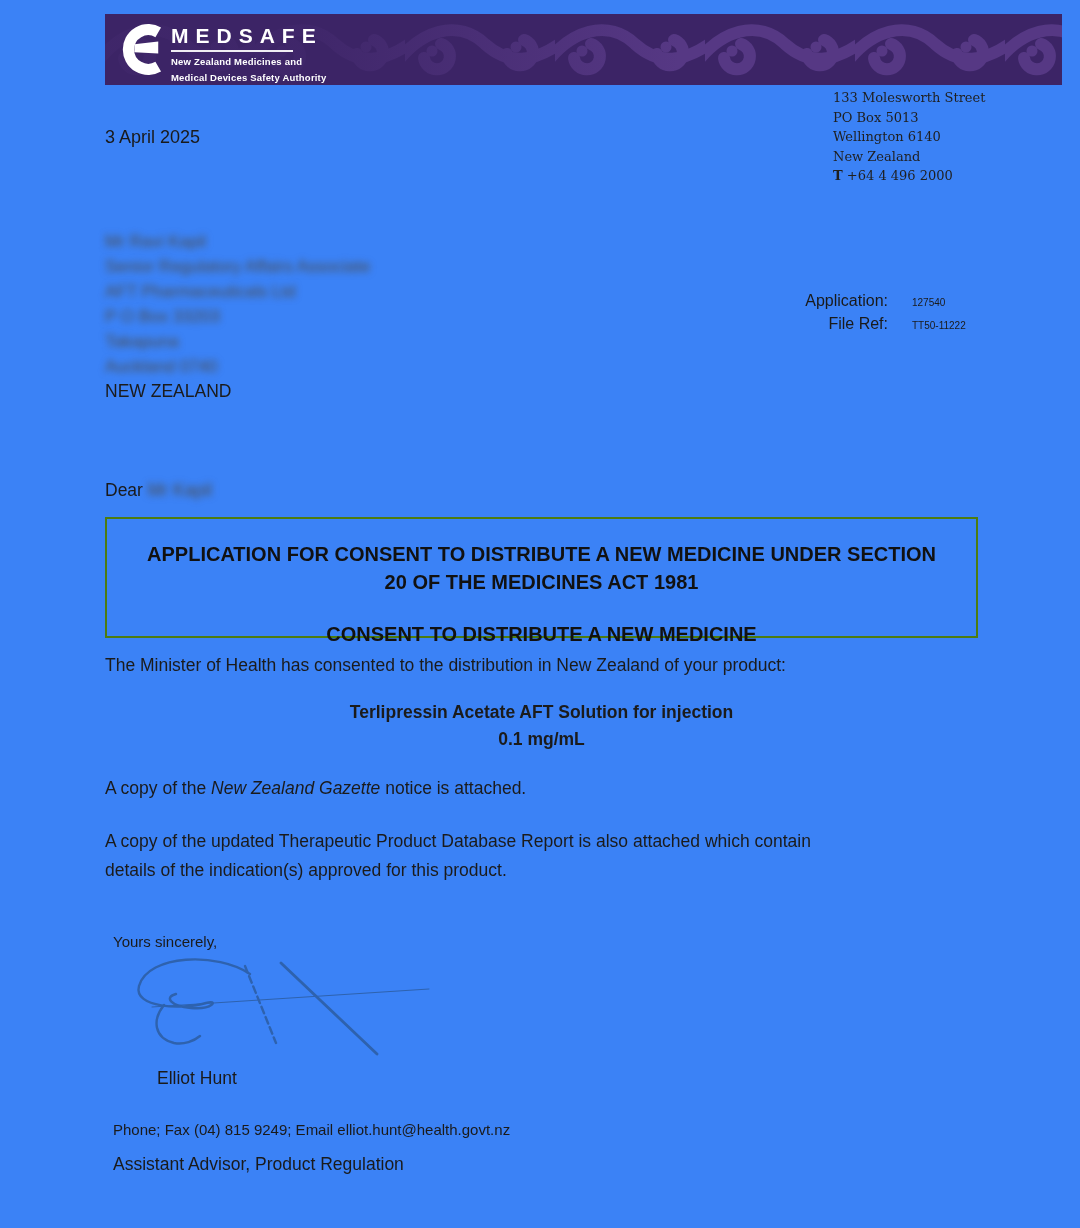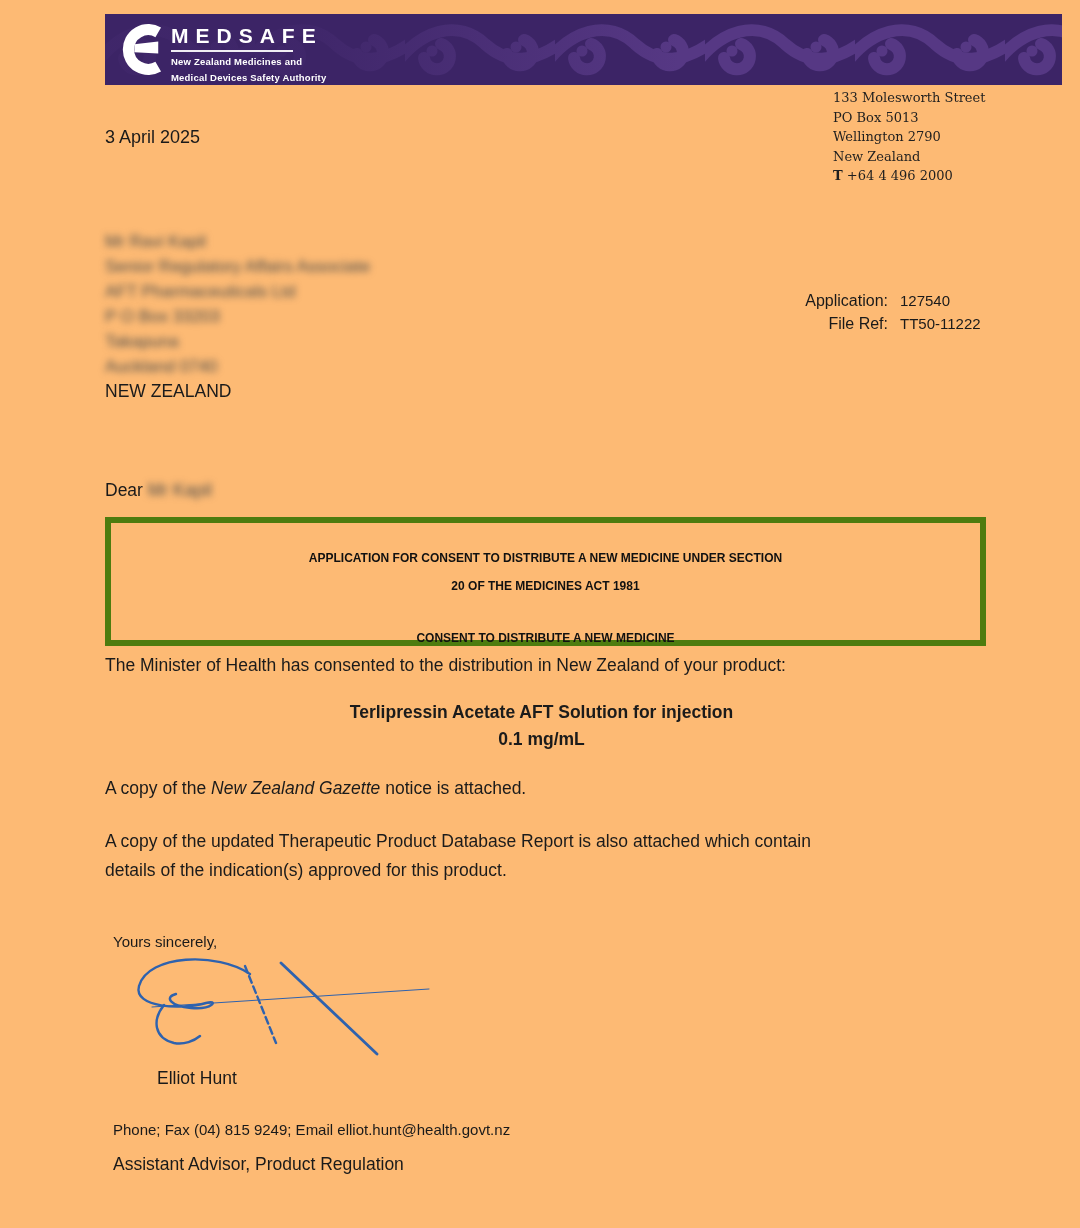--- a/index.html
+++ b/index.html
@@ -3,21 +3,21 @@
 <meta charset="utf-8">
 <style>
   :root{
     --banner-bg:#3c2466;
     --pat:#5c3d8c;
     --sig:#2e62ae;
     --ink:#1a1a1a;
   }
   html,body{margin:0;padding:0;background:#ffffff;}
   .page{
-    position:relative;width:1080px;height:1228px;background:#fdba74;
+    position:relative;width:1080px;height:1228px;background:#3b82f6;
     font-family:"Liberation Sans",sans-serif;color:var(--ink);overflow:hidden;
   }
   .abs{position:absolute;}
 
   
   .banner{left:105px;top:14px;width:957px;height:71px;overflow:hidden;background:var(--banner-bg);}
   .banner svg.patsvg{position:absolute;left:0;top:0;width:100%;height:100%;display:block;}
   .koru-stroke{stroke:var(--pat);}
   .koru-fill{fill:var(--pat);}
   .banner-fade{position:absolute;left:0;top:0;width:60%;height:100%;
@@ -35,26 +35,26 @@
 
   
   .date{left:105px;top:127px;font-size:18px;}
   .recipient{left:105px;top:229px;font-size:17px;line-height:25px;color:#1b1b1b;}
   .redacted{color:#4c4c4c;filter:blur(3.6px);}
   .country{font-size:17.5px;color:#1b1b1b;}
 
   .refblock{left:786px;top:292px;font-size:16px;}
   .refrow{display:flex;height:23px;align-items:baseline;}
   .reflbl{width:102px;text-align:right;}
-  .refval{margin-left:12px;font-size:15px;}
+  .refval{margin-left:24px;font-size:10px;}
 
   .dear{left:105px;top:480px;font-size:17.5px;}
 
-  .titlebox{left:105px;top:517px;width:869px;height:117px;border:6px solid #4d7c0f;
-    text-align:center;font-weight:bold;font-size:12px;color:#111;}
+  .titlebox{left:105px;top:517px;width:869px;height:117px;border:2px solid #4d7c0f;
+    text-align:center;font-weight:bold;font-size:20px;color:#111;}
   .titlebox .t1{margin-top:21px;line-height:28px;}
   .titlebox .t2{line-height:28px;}
   .titlebox .t3{margin-top:24px;line-height:28px;}
 
   .para{font-size:17.5px;color:#1b1b1b;}
   .consent{left:105px;top:655px;width:880px;}
   .product{left:105px;top:699px;width:873px;text-align:center;font-weight:bold;line-height:27px;}
   .gazette{left:105px;top:778px;width:880px;}
   .gazette .it{font-style:italic;}
   .tpd{left:105px;top:827px;width:860px;line-height:29px;}
@@ -97,21 +97,21 @@
       <div class="brand-name">MEDSAFE</div>
       <div class="brand-rule"></div>
       <div class="brand-sub">New Zealand Medicines and</div>
       <div class="brand-sub">Medical Devices Safety Authority</div>
     </div>
   </div>
 
   <div class="abs sender">
     <div>133 Molesworth Street</div>
     <div>PO Box 5013</div>
-    <div>Wellington 2790</div>
+    <div>Wellington 6140</div>
     <div>New Zealand</div>
     <div><span class="b">T</span><span> +64 4 496 2000</span></div>
   </div>
 
   <div class="abs date">3 April 2025</div>
 
   <div class="abs recipient">
     <div class="redacted">Mr Ravi Kapil</div>
     <div class="redacted">Senior Regulatory Affairs Associate</div>
     <div class="redacted">AFT Pharmaceuticals Ltd</div>

